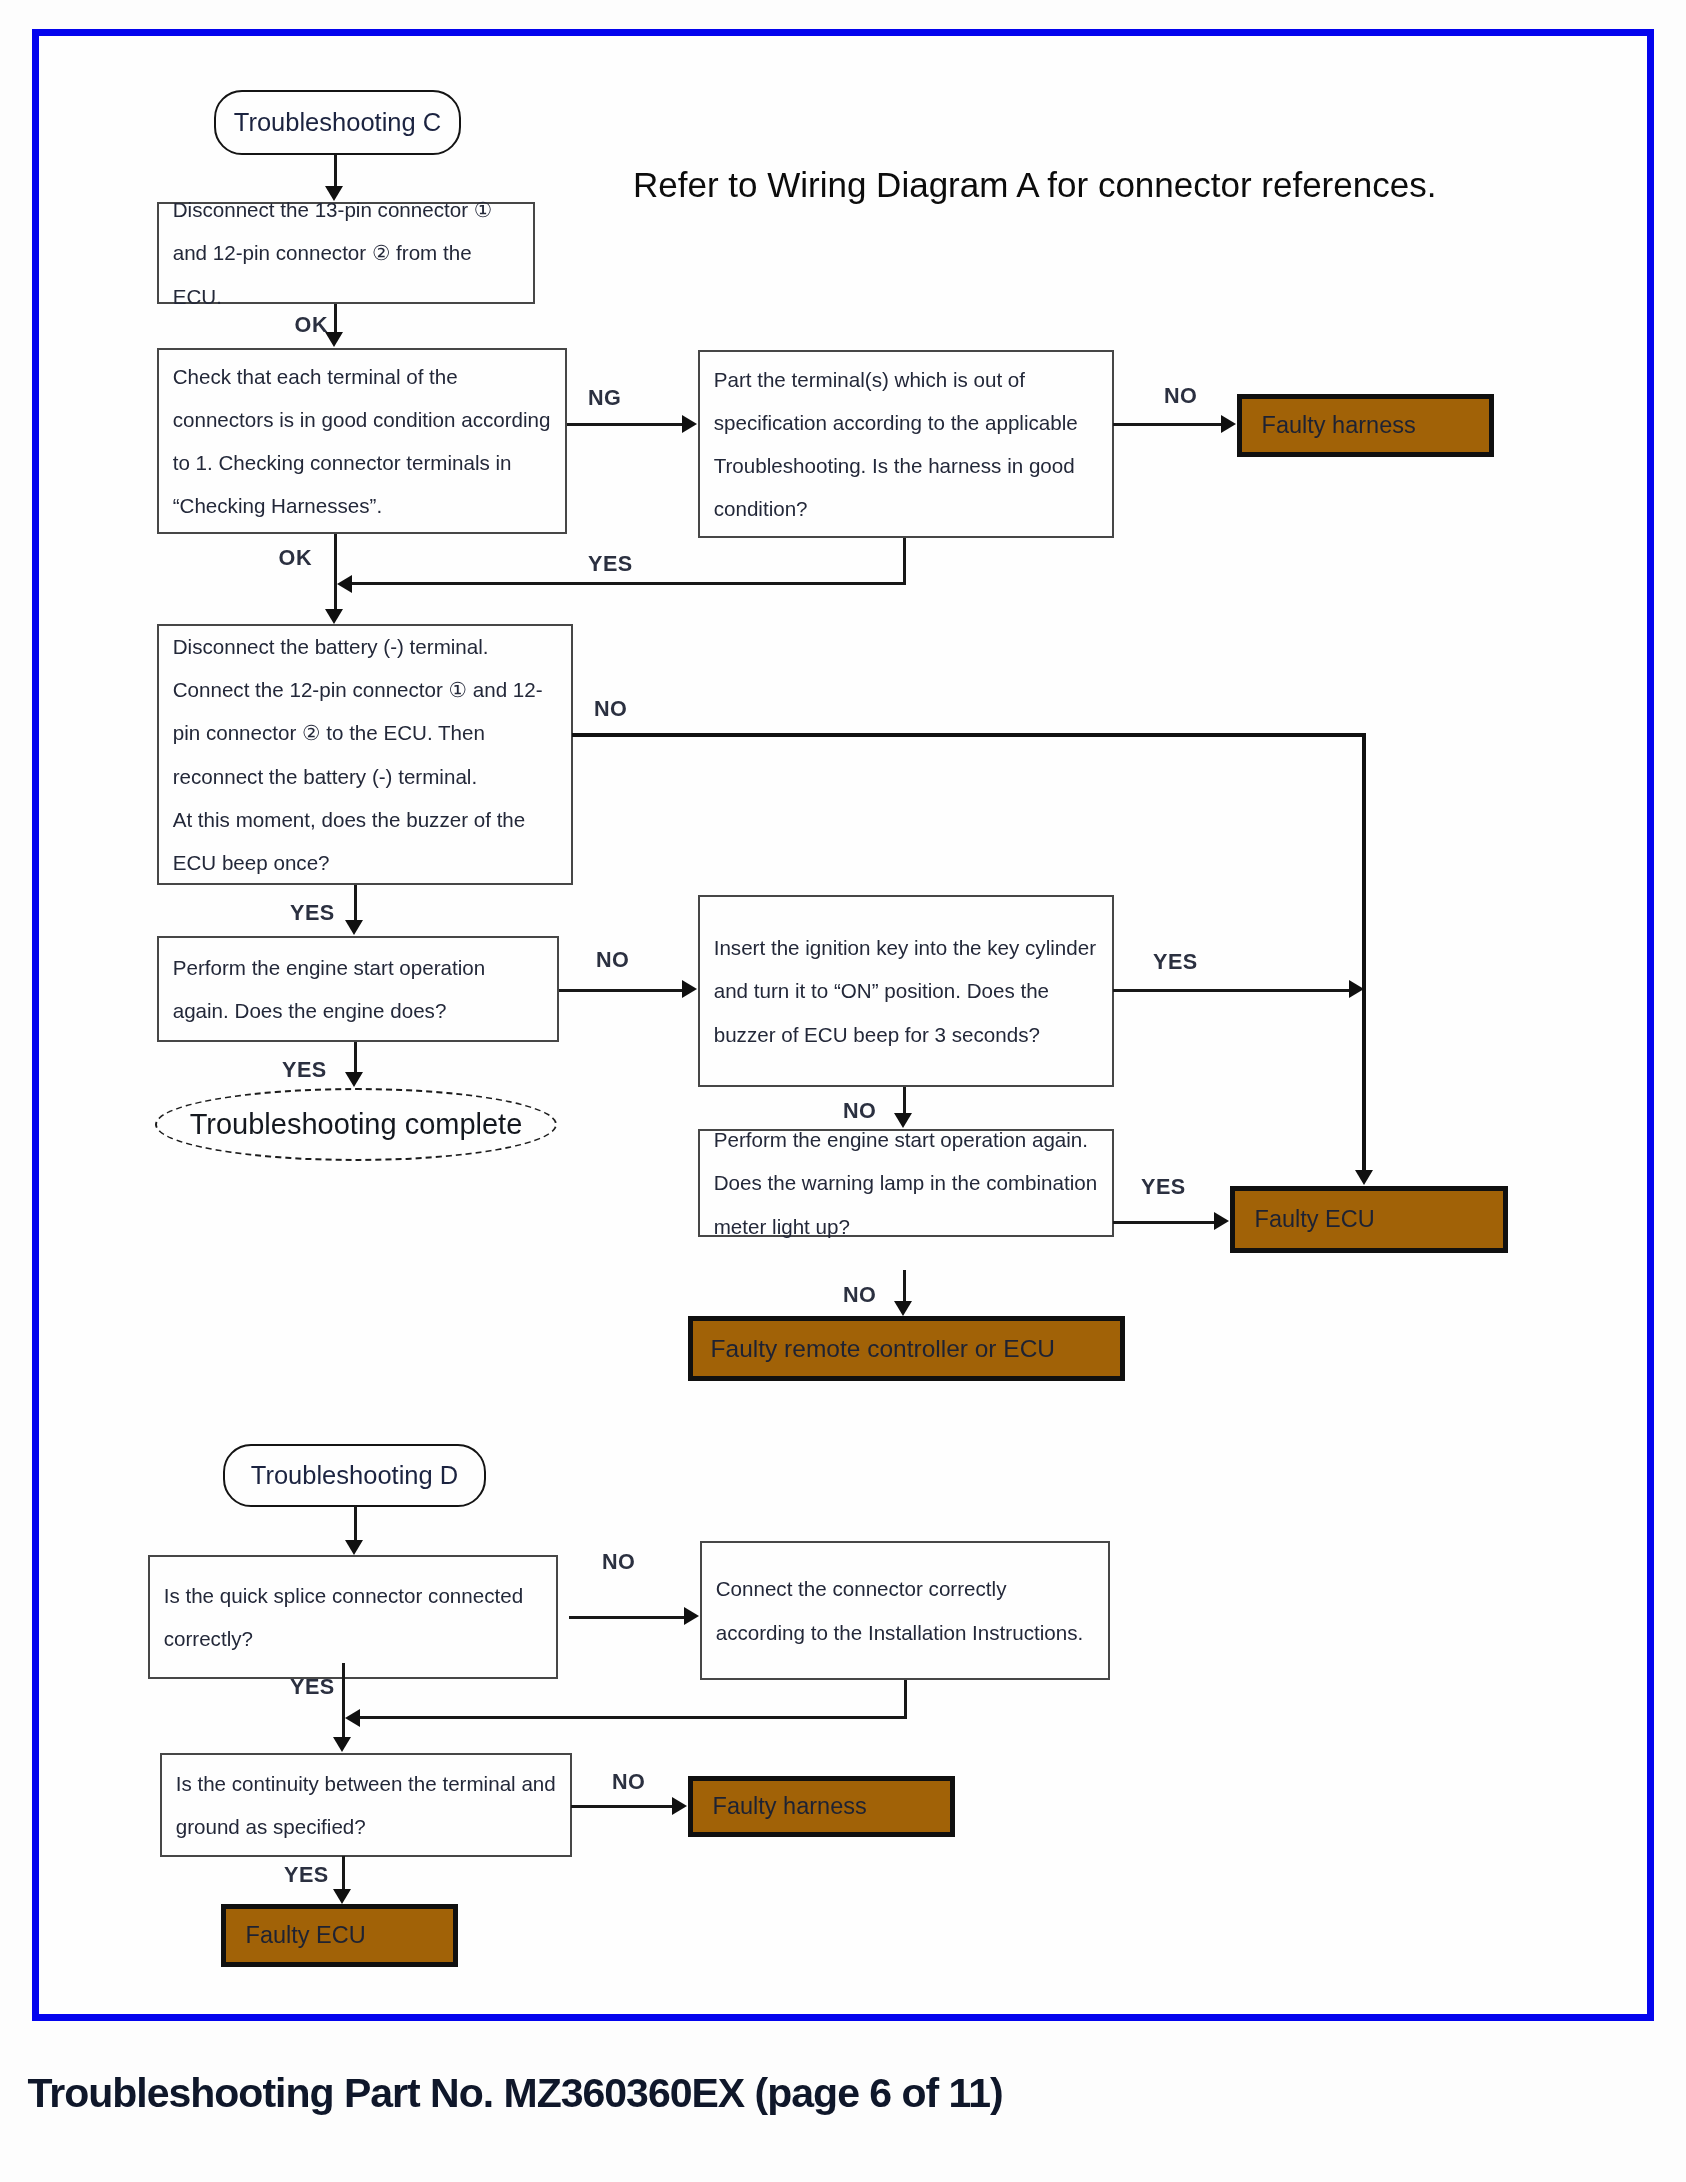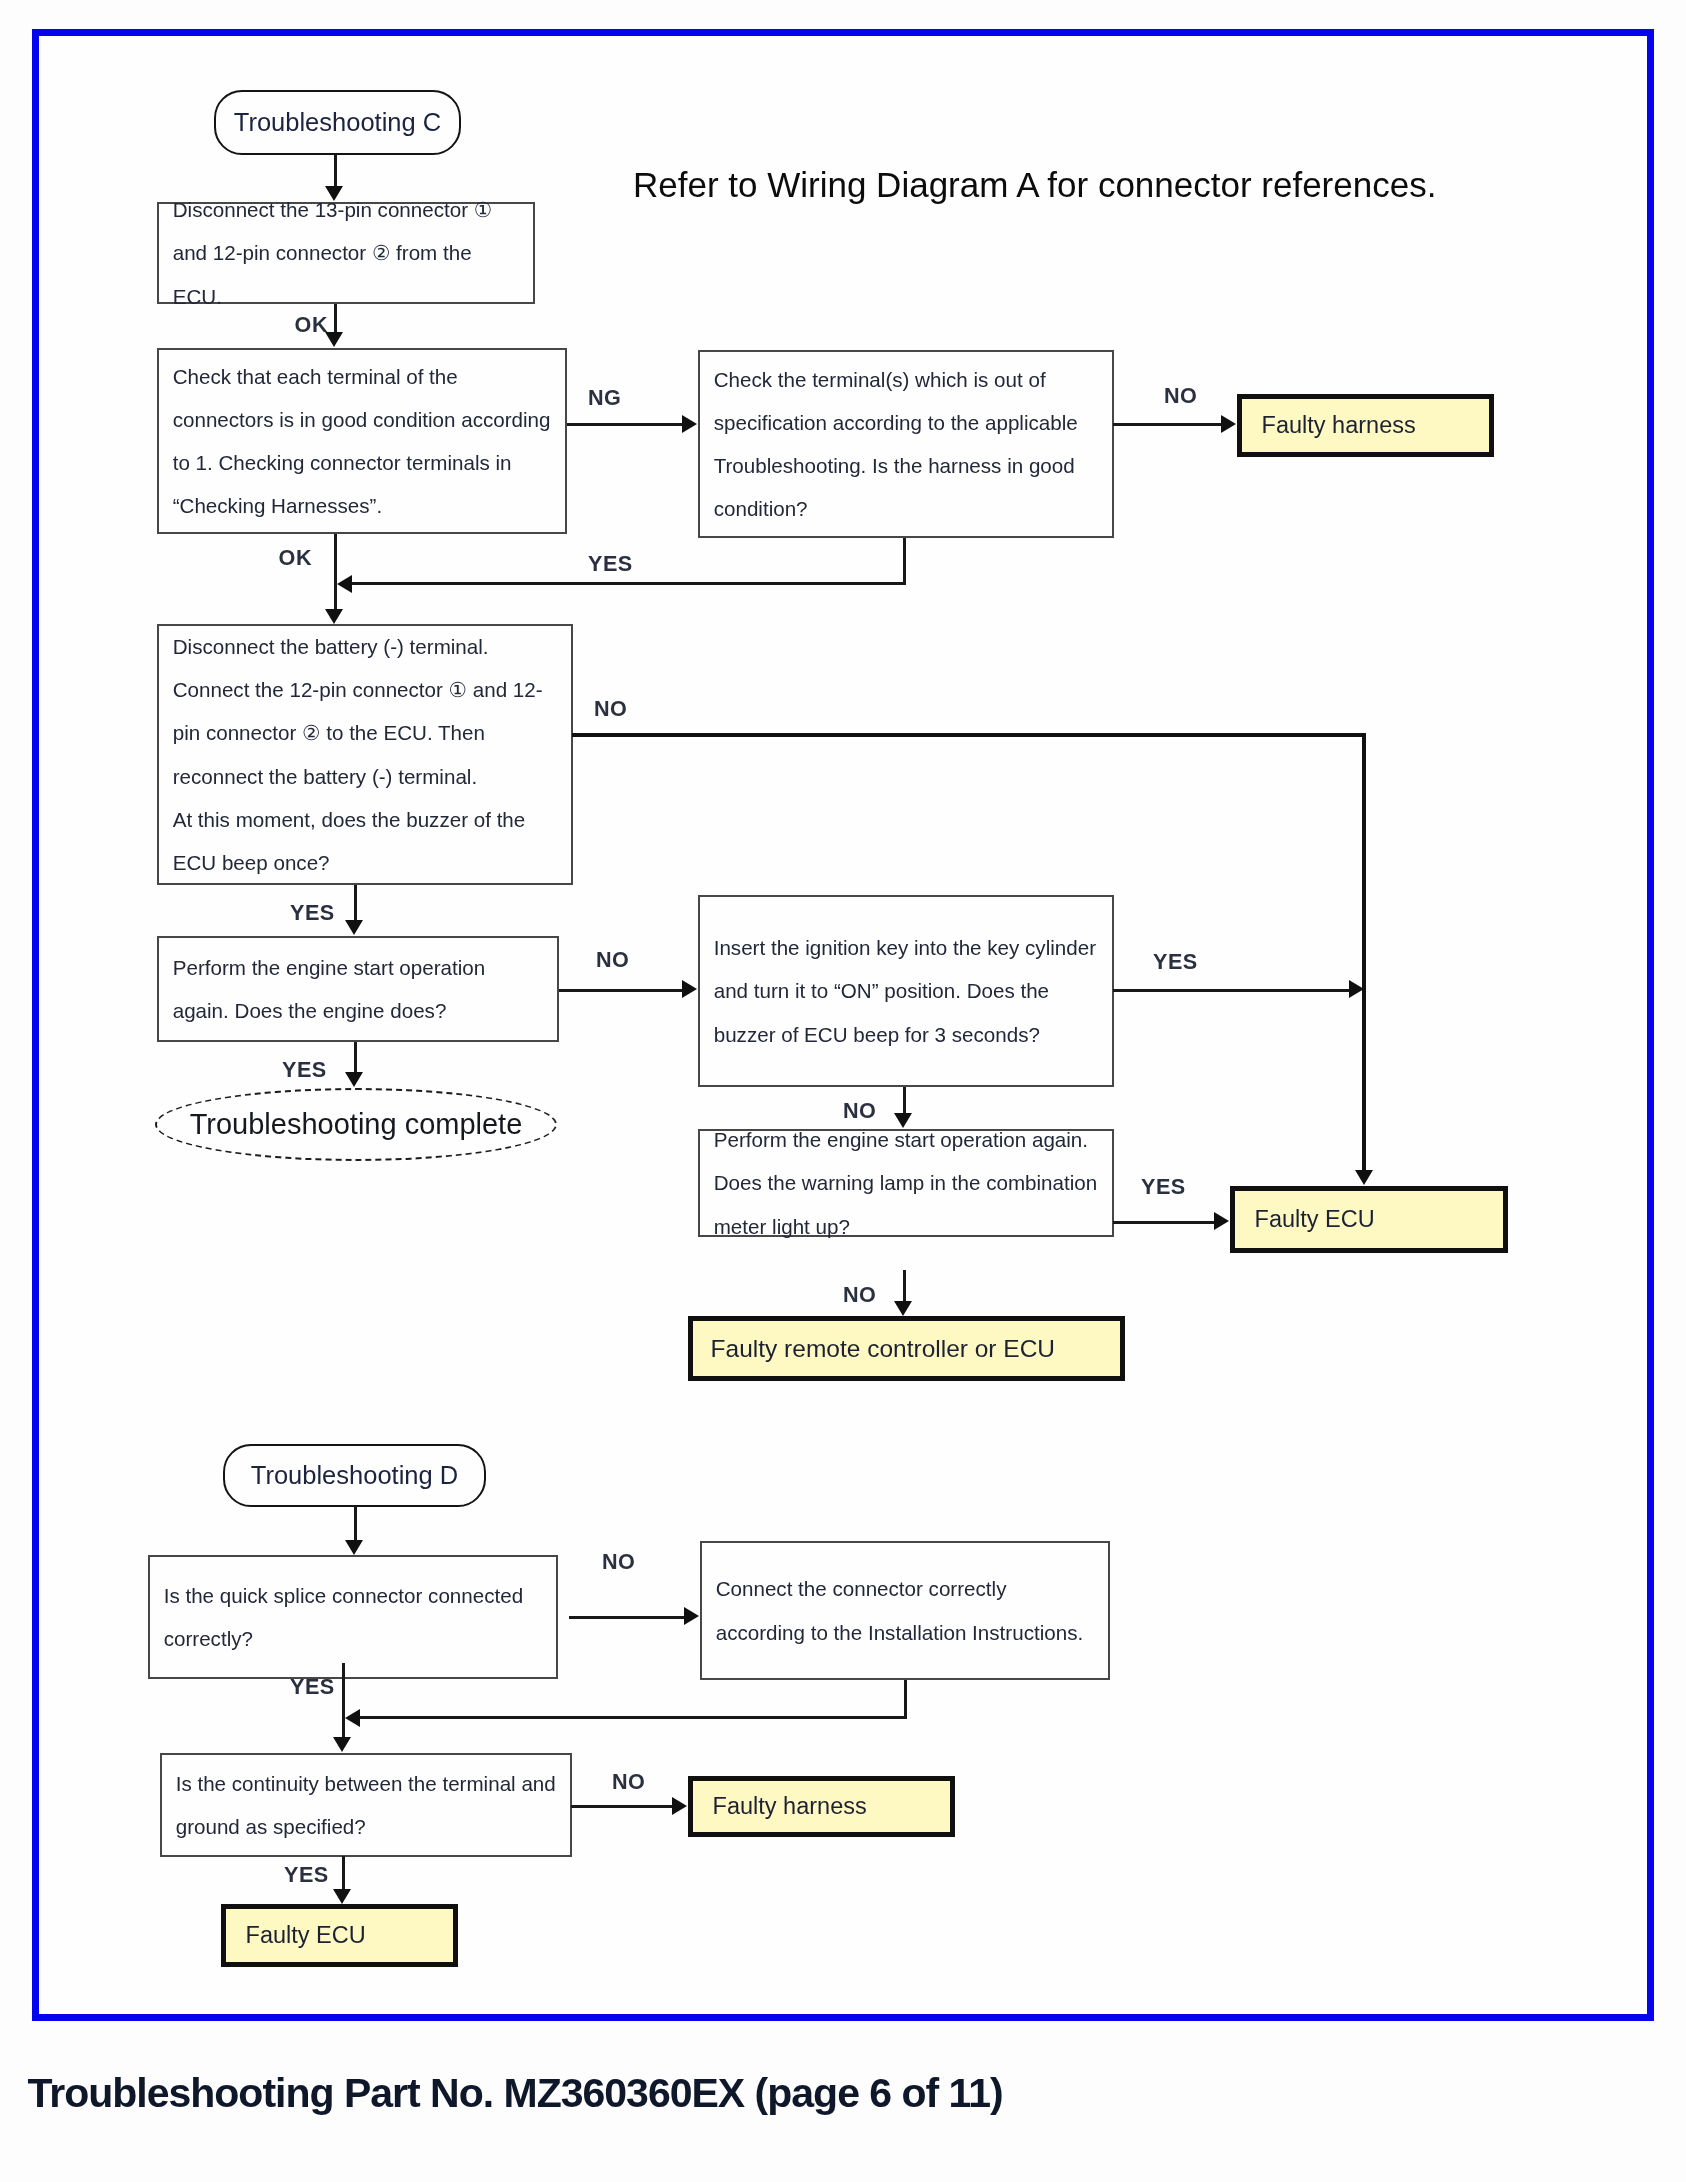--- a/index.html
+++ b/index.html
@@ -7,21 +7,21 @@
         font-family:"Liberation Sans",sans-serif;color:#20242f;overflow:hidden;}
   #frame{position:absolute;left:32px;top:29px;width:1622px;height:1992px;
          border:7.8px solid #0404ee;box-sizing:border-box;background:#fefefe;}
   .note{position:absolute;left:633px;top:165px;font-size:35px;color:#0c0c0c;}
   .caption{position:absolute;left:27.4px;top:2070px;font-size:41px;font-weight:bold;
            color:#0f172a;letter-spacing:-1px;}
   
   .nb{position:absolute;box-sizing:border-box;border:2.9px solid #474747;background:#fefefe;
       padding:5.9px 13.7px;font-size:20.6px;line-height:2.1;color:#232839;
       display:flex;flex-direction:column;justify-content:center;text-align:left;}
-  .tkb{position:absolute;box-sizing:border-box;border:5.9px solid #101010;background:#fef9c3;
+  .tkb{position:absolute;box-sizing:border-box;border:5.9px solid #101010;background:#a16207;
        padding:0 0 0 19.6px;font-size:23.5px;color:#1d2233;display:flex;align-items:center;}
   .rnd{position:absolute;box-sizing:border-box;border:2.9px solid #141414;border-radius:28px;
        background:#fefefe;font-size:25.5px;color:#1b2340;font-weight:500;
        display:flex;align-items:center;justify-content:center;}
   .elp{position:absolute;box-sizing:border-box;border:2.9px dashed #1c1c1c;border-radius:50%;
        background:#fefefe;font-size:29px;color:#14181f;
        display:flex;align-items:center;justify-content:center;}
   
   .hl{position:absolute;height:2.9px;background:#181818;}
   .vl{position:absolute;width:2.9px;background:#181818;}
@@ -53,21 +53,21 @@
   <div class="lab" style="left:265px;top:312px;width:63px;text-align:right;">OK</div>
   <div class="vl" style="left:334px;top:304px;height:29px;"></div>
   <div class="ad" style="left:325px;top:332px;"></div>
 
   <div class="nb" style="left:157px;top:348px;width:410px;height:186px;">Check that each terminal of the connectors is in good condition according to 1. Checking connector terminals in “Checking Harnesses”.</div>
 
   <div class="lab" style="left:588px;top:385px;text-align:center;">NG</div>
   <div class="hl" style="left:567px;top:423px;width:118px;"></div>
   <div class="ar" style="left:682px;top:415px;"></div>
 
-  <div class="nb" style="left:698px;top:350px;width:416px;height:188px;">Check the terminal(s) which is out of specification according to the applicable Troubleshooting. Is the harness in good condition?</div>
+  <div class="nb" style="left:698px;top:350px;width:416px;height:188px;">Part the terminal(s) which is out of specification according to the applicable Troubleshooting. Is the harness in good condition?</div>
 
   <div class="lab" style="left:1164px;top:383px;">NO</div>
   <div class="hl" style="left:1113px;top:423px;width:110px;"></div>
   <div class="ar" style="left:1221px;top:415px;"></div>
 
   <div class="tkb" style="left:1237px;top:394px;width:257px;height:63px;">Faulty harness</div>
 
   <div class="vl" style="left:903px;top:538px;height:44px;"></div>
   <div class="lab" style="left:588px;top:551px;">YES</div>
   <div class="hl" style="left:351px;top:582px;width:555px;"></div>

